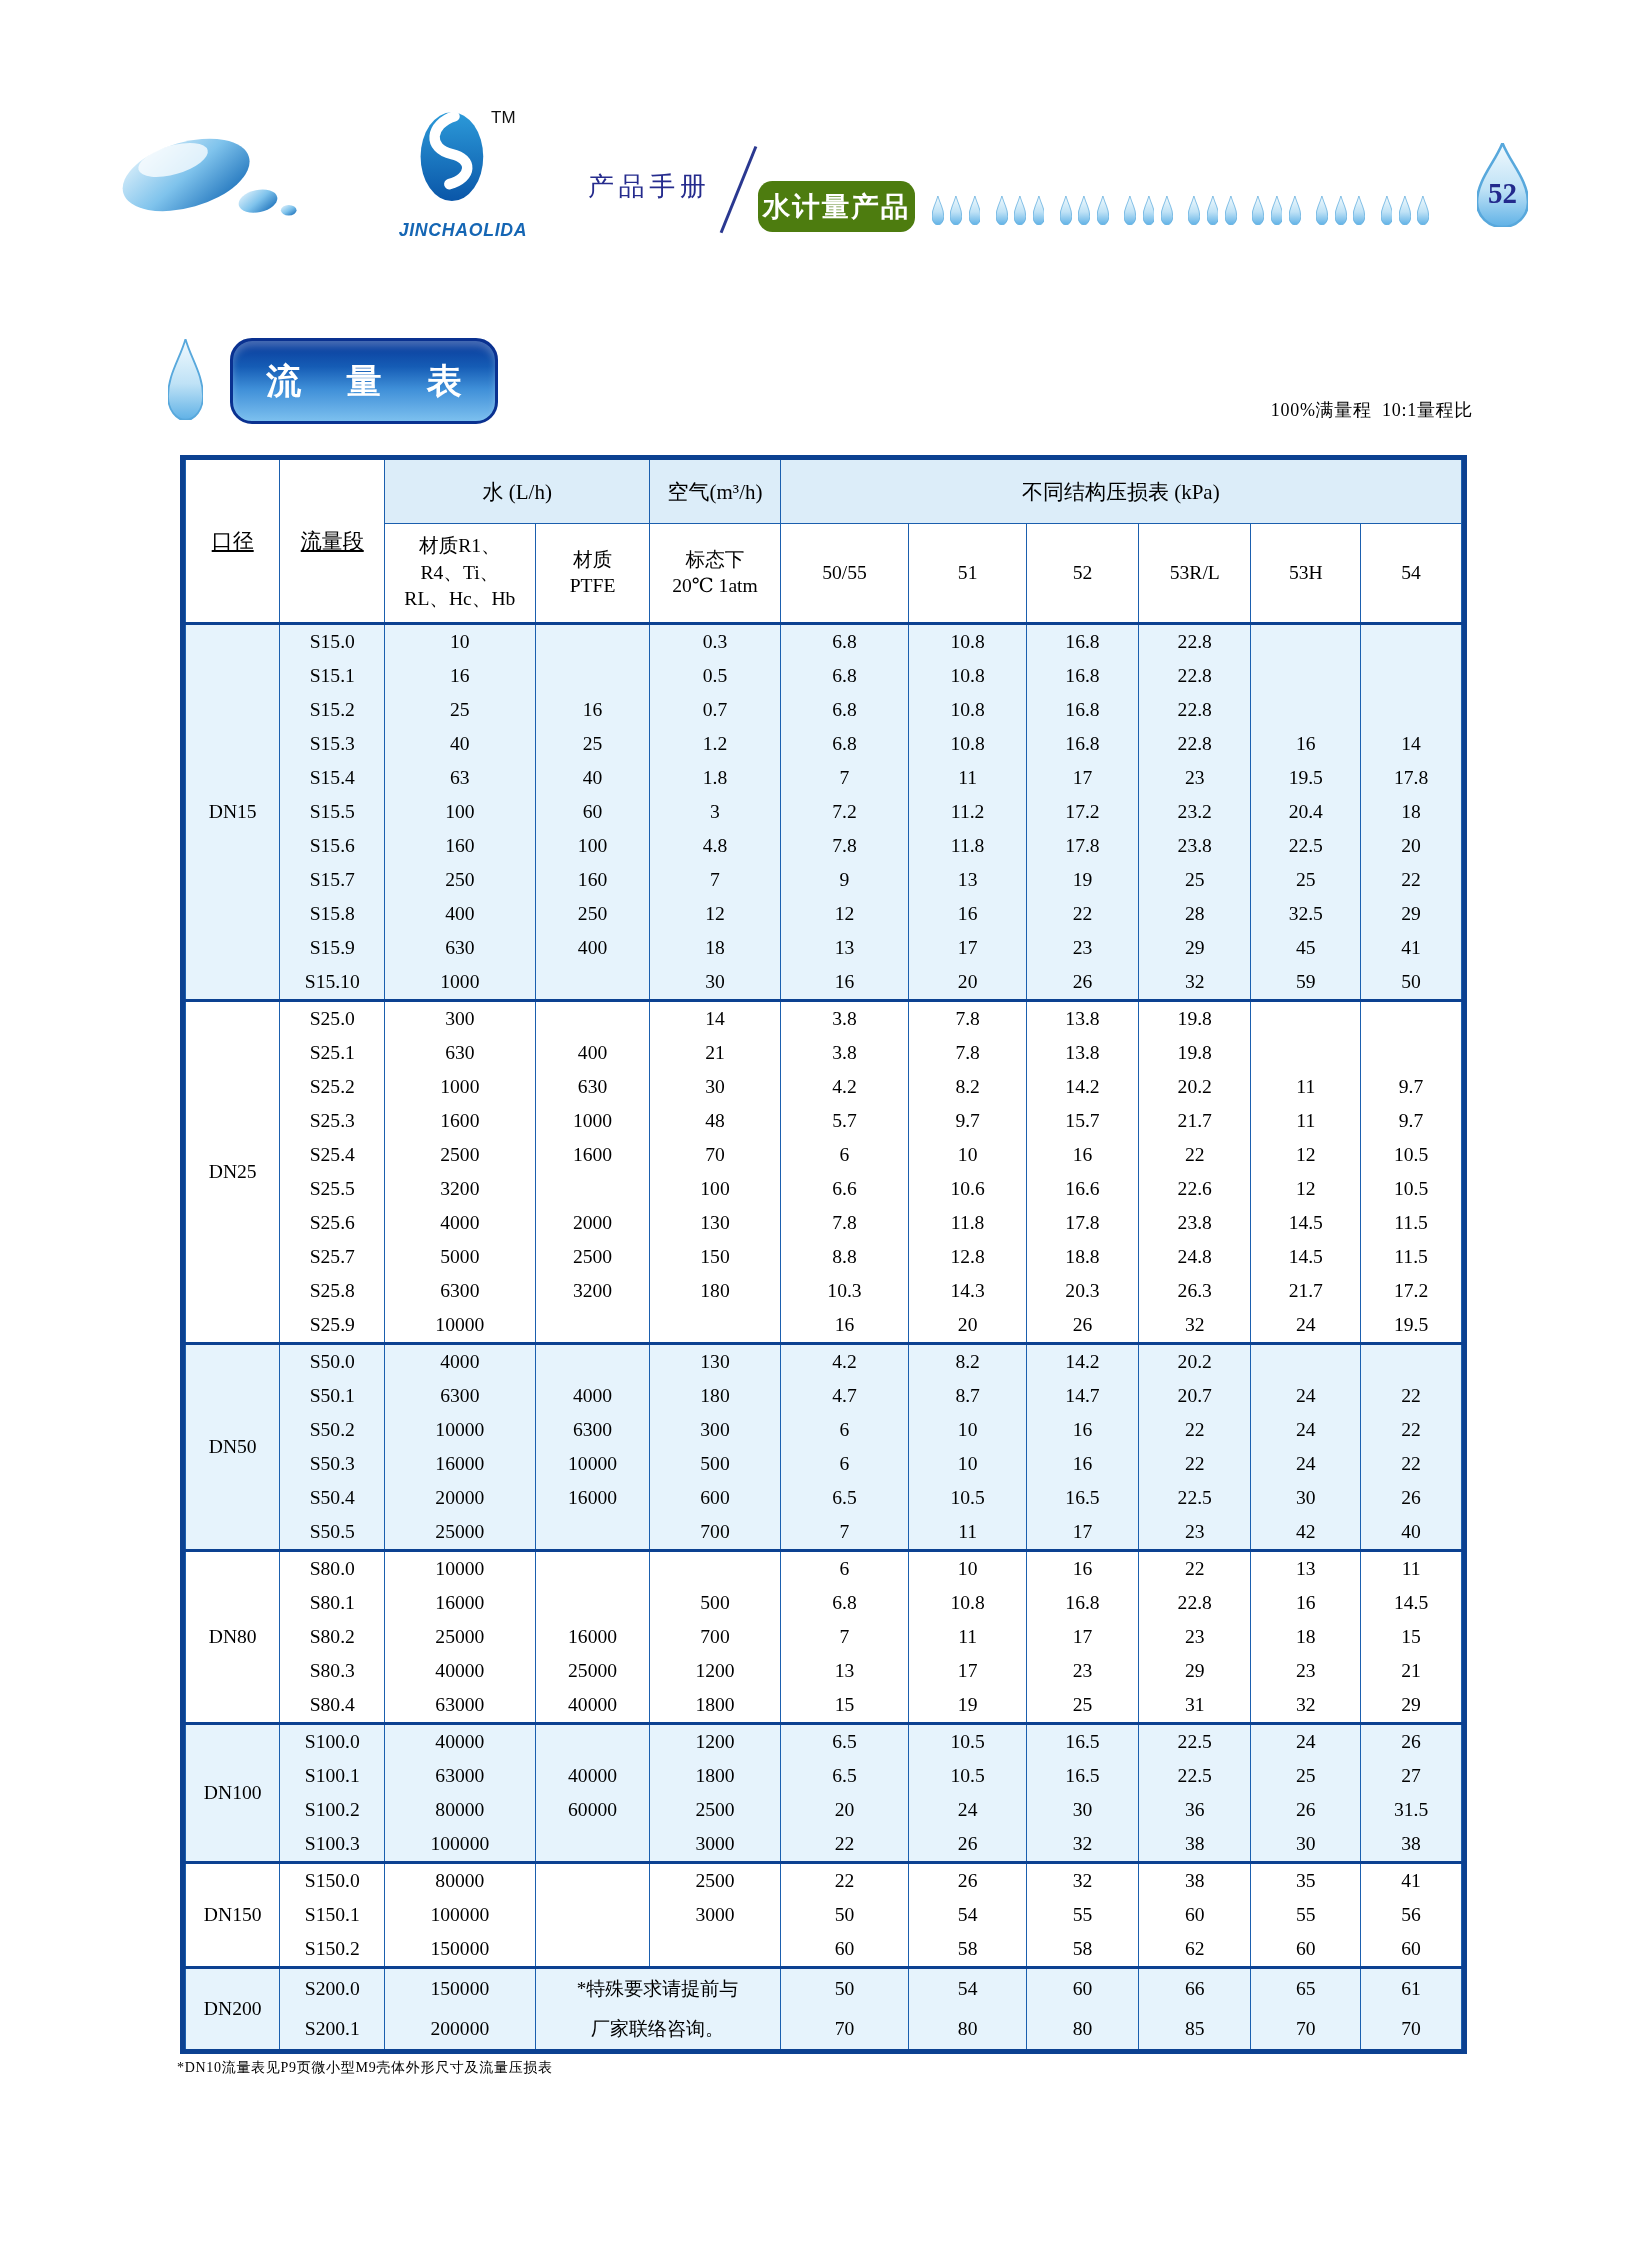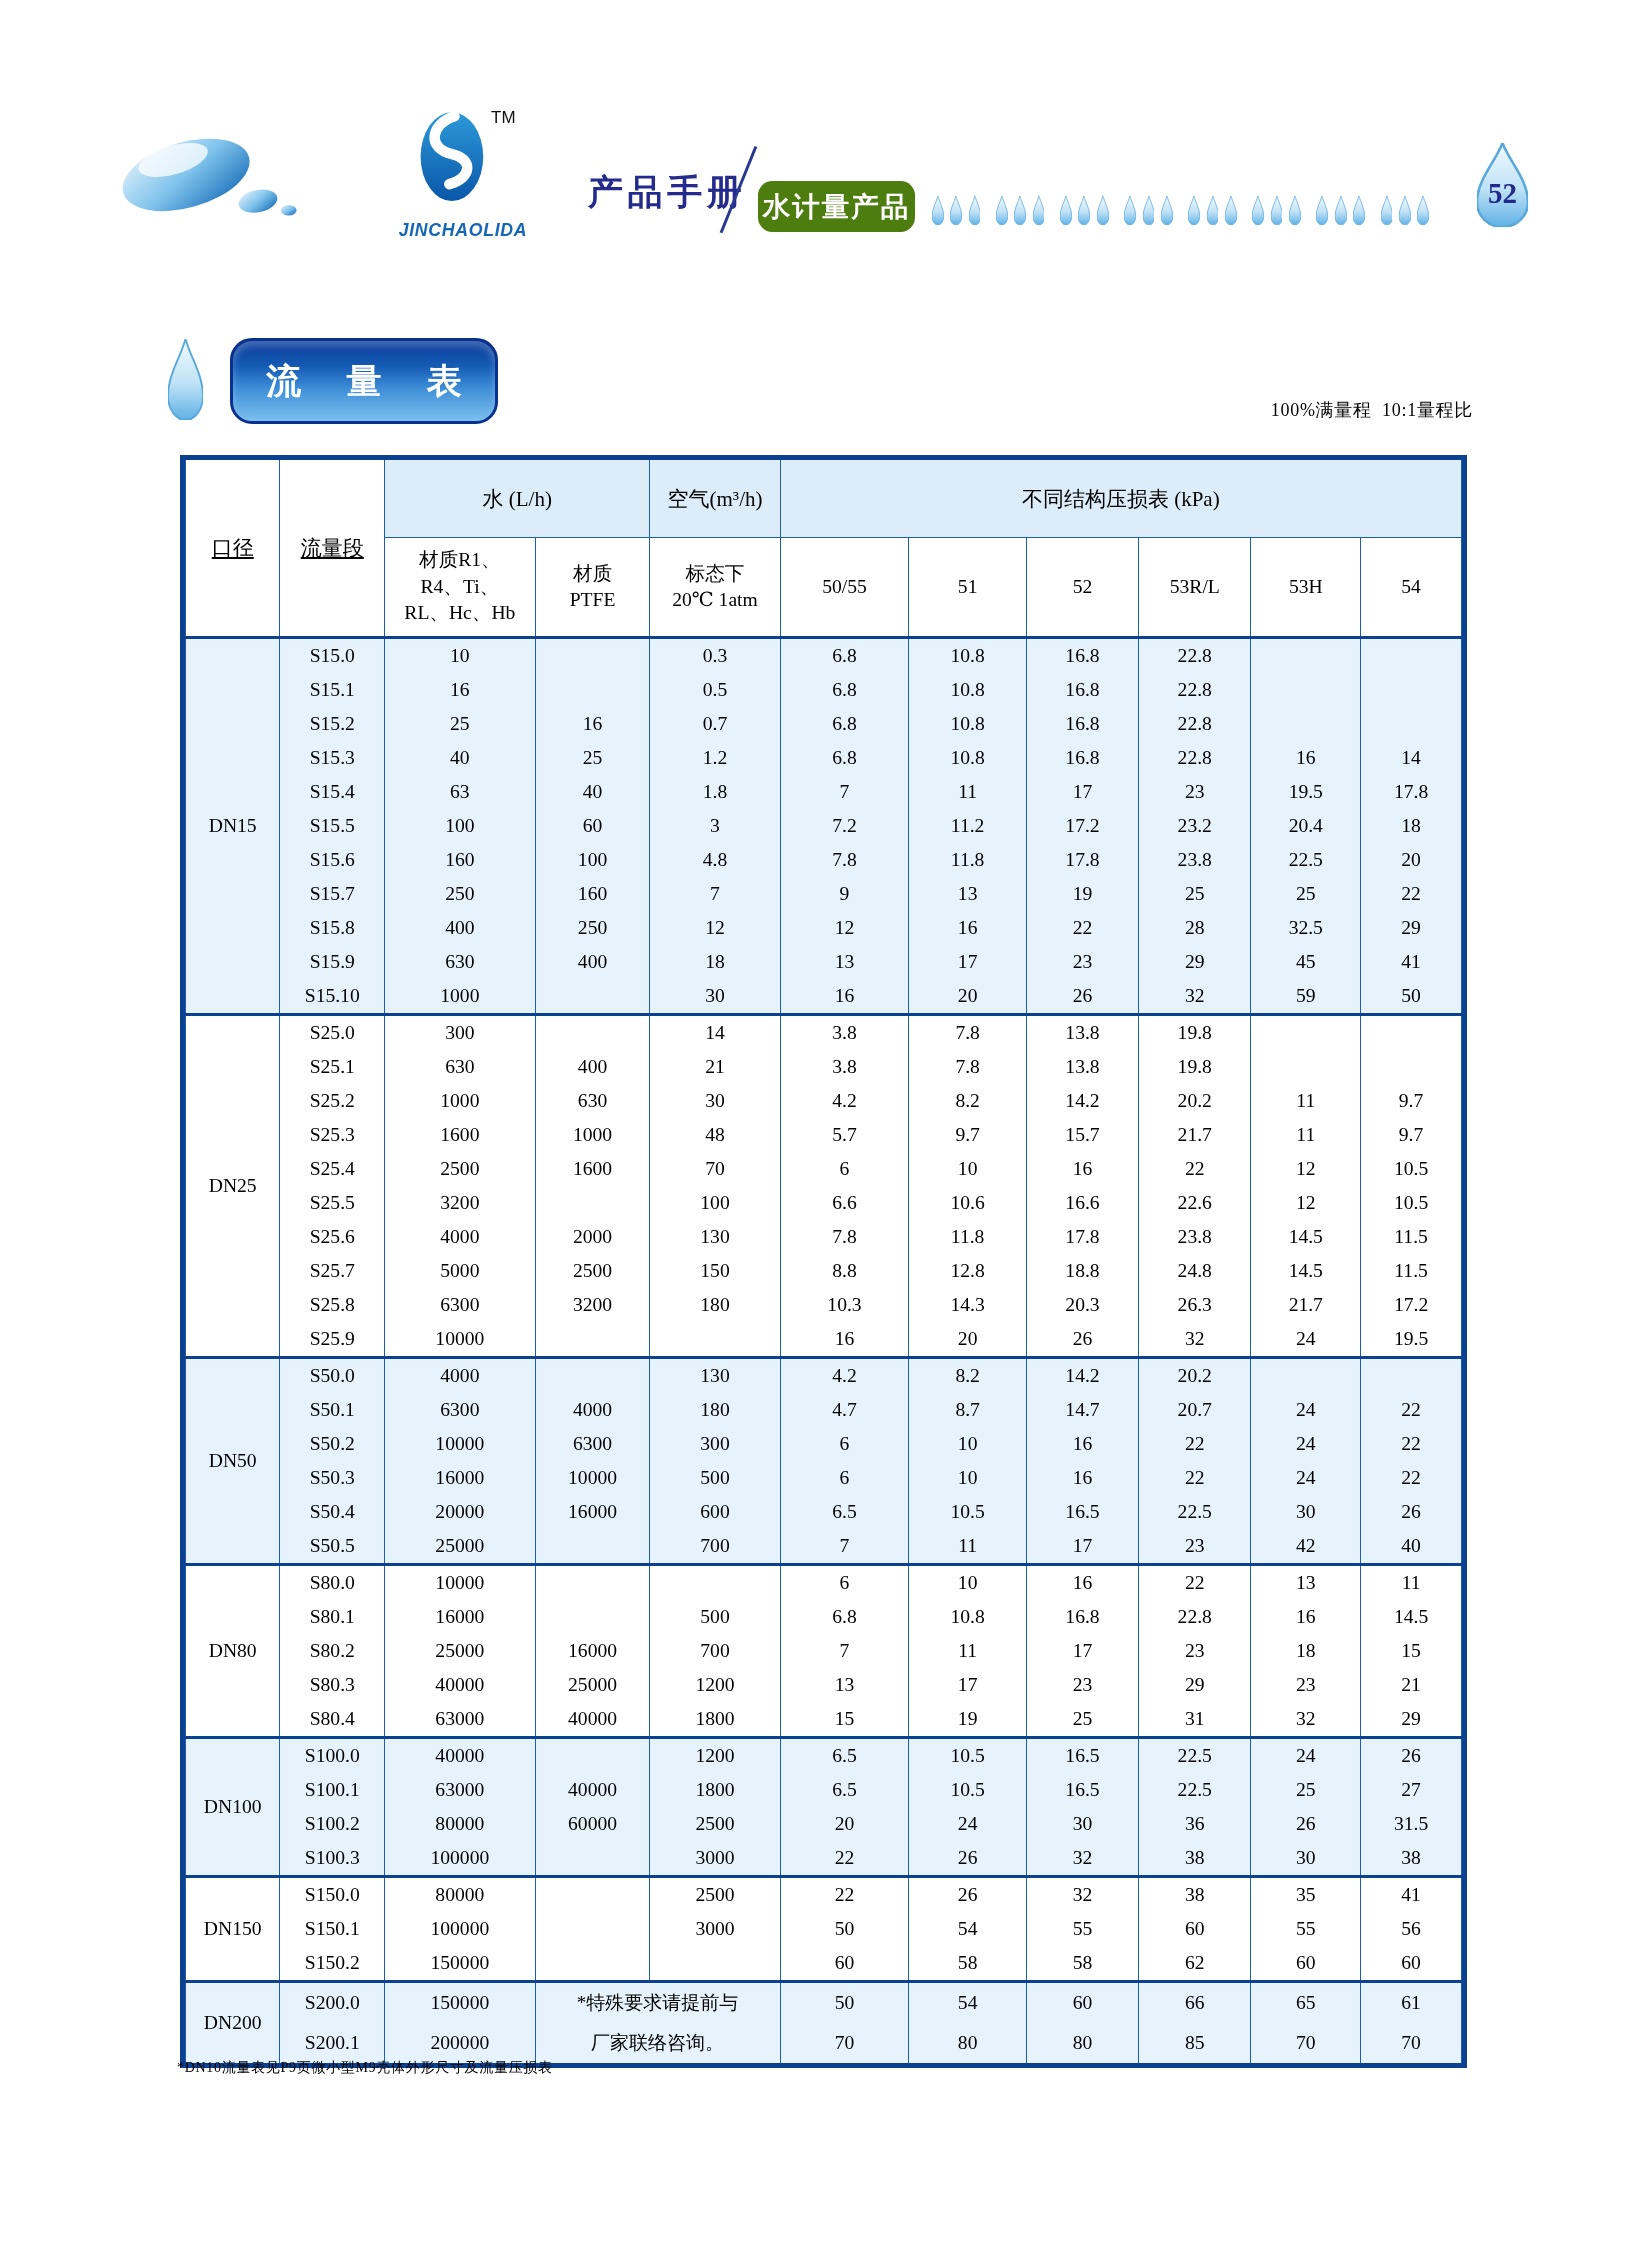--- a/index.html
+++ b/index.html
@@ -16,21 +16,21 @@
   
   .splash{position:absolute;left:111px;top:124px;}
   .brand{position:absolute;left:391px;top:98px;width:144px;text-align:center;}
   .brand-name{
     font-family:"Liberation Sans","DejaVu Sans",sans-serif;
     font-style:italic;font-weight:bold;font-size:17.7px;color:#1566b4;
     letter-spacing:0.7px;margin-top:-3.9px;
   }
   .manual-title{
     position:absolute;left:588px;top:169px;
-    font-size:35px;font-weight:bold;color:#252b8d;letter-spacing:4.6px;
+    font-size:26px;font-weight:normal;color:#252b8d;letter-spacing:4.6px;
   }
   .slash{
     position:absolute;left:737px;top:143px;width:2.6px;height:93px;
     background:#2a3890;transform:rotate(22deg);
   }
   .badge{
     position:absolute;left:758px;top:181px;width:157px;height:51px;
     background:#4d7c0f;border-radius:14.4px;
     display:flex;align-items:center;justify-content:center;
     color:#ffffff;font-weight:bold;font-size:27.5px;letter-spacing:2px;
@@ -69,21 +69,21 @@
     position:absolute;left:180px;top:455px;width:1287px;
     border:5.2px solid #0c4191;background:#ffffff;box-sizing:border-box;
   }
   table{width:100%;border-collapse:collapse;table-layout:fixed;}
   th,td{
     border-left:1.3px solid #1b5fae;border-right:1.3px solid #1b5fae;
     text-align:center;vertical-align:middle;padding:0;
     font-weight:normal;font-size:19.6px;
   }
   thead tr.band th{
-    height:77px;background:#dcedf9;border-bottom:1.3px solid #1b5fae;font-size:21px;
+    height:63px;background:#dcedf9;border-bottom:1.3px solid #1b5fae;font-size:21px;
   }
   thead tr.band th.plain{background:#ffffff;border-bottom:3.9px solid #0c4191;font-size:21px;text-decoration:underline;}
   thead tr.sub th{
     height:98px;background:#ffffff;border-bottom:3.9px solid #0c4191;
     white-space:pre-line;line-height:1.35;
   }
   tbody td{height:34px;}
   tbody tr.group-start td{border-top:3.3px solid #0c4191;}
   tbody tr.shaded td{background:#e6f3fc;}
   td.note-cell{white-space:pre-line;font-size:19px;line-height:2.1;}

